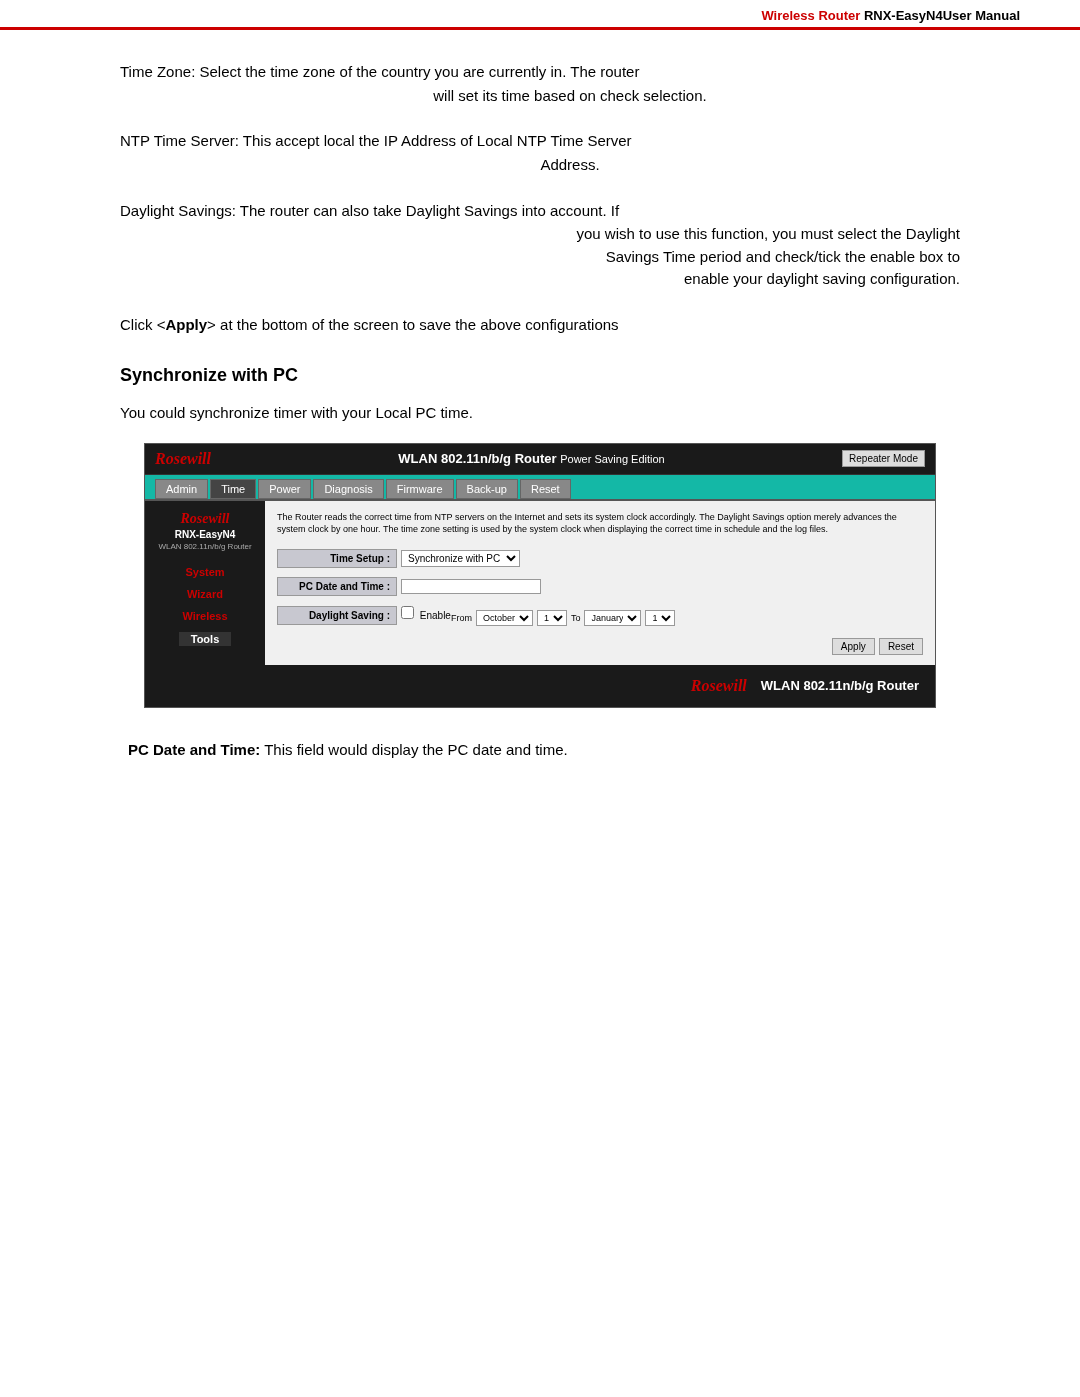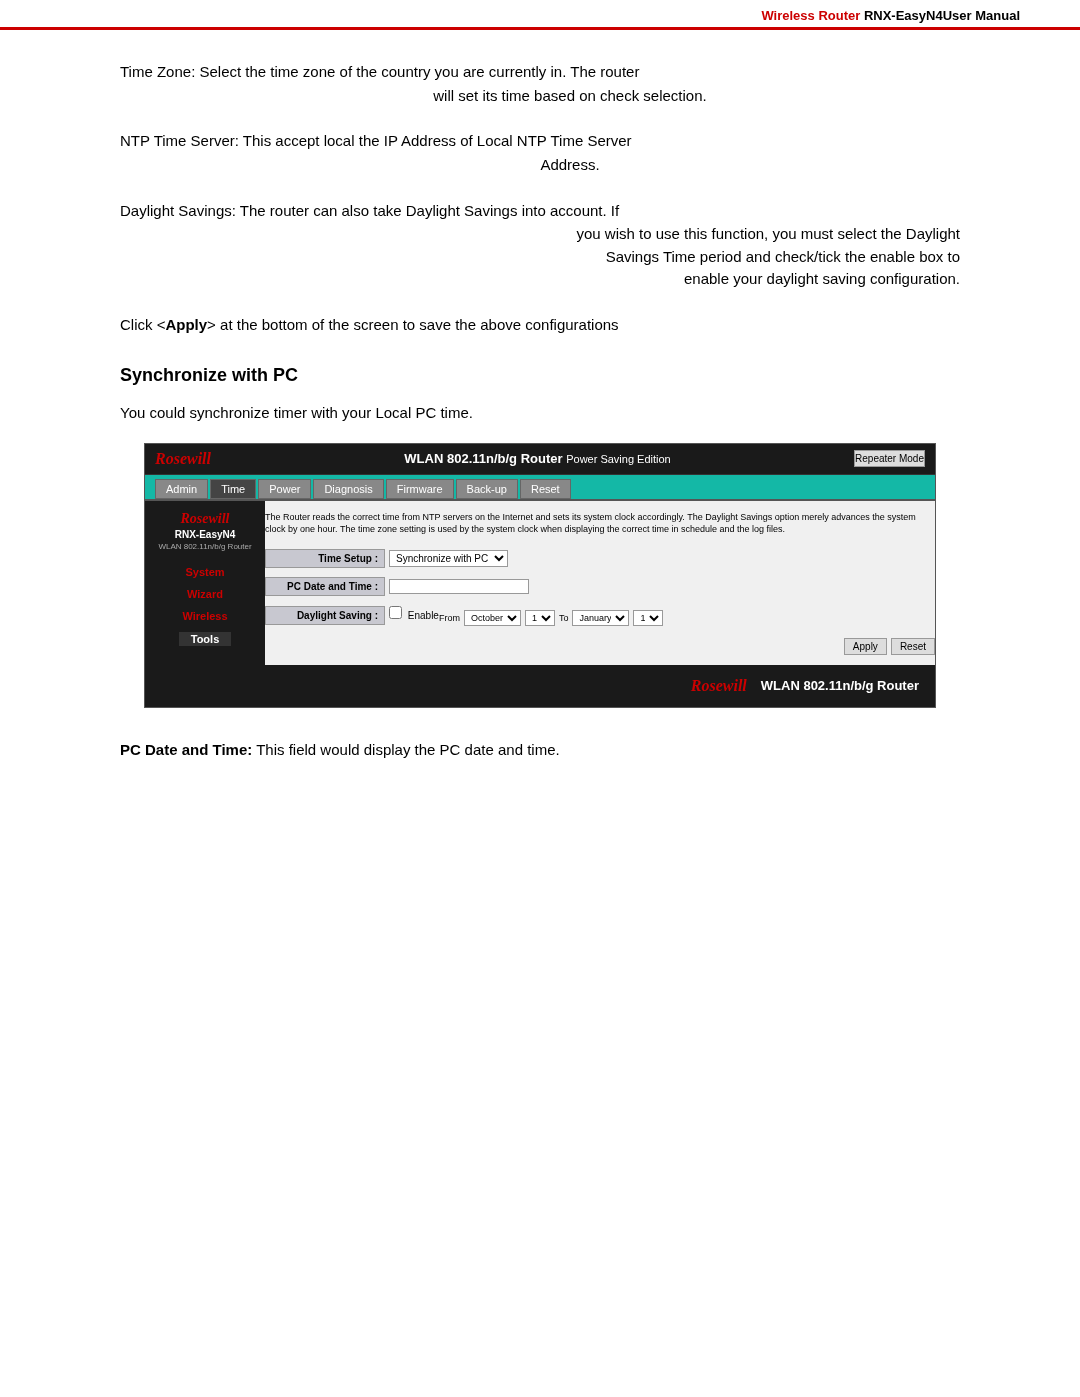--- a/index.html
+++ b/index.html
@@ -92,21 +92,21 @@
       text-align: center;
     }
     .router-title span.power {
       font-weight: normal;
       font-size: 11px;
     }
     .repeater-btn {
       background: #ddd;
       border: 1px solid #999;
       font-size: 10px;
-      padding: 2px 0;
+      padding: 2px 6px;
       cursor: pointer;
       color: #000;
     }
 
     .router-nav {
       background: #14b8a6;
       display: flex;
       padding: 4px 0 0 10px;
       border-bottom: 2px solid #555;
     }
@@ -166,21 +166,21 @@
       text-decoration: none;
     }
     .router-sidebar-link.active-link {
       color: #fff;
       background: #333;
       padding: 1px 12px;
     }
 
     .router-main-content {
       flex: 1;
-      padding: 10px 0;
+      padding: 10px 12px;
       background: #f0f0f0;
     }
 
     .router-description {
       font-size: 9px;
       color: #000;
       margin-bottom: 12px;
       line-height: 1.4;
     }
 
@@ -270,20 +270,21 @@
     .router-footer-text {
       color: #fff;
       font-size: 13px;
       font-weight: bold;
     }
 
     
     .bottom-paragraph {
       margin-top: 20px;
       line-height: 1.65;
+      margin-left: 8px;
     }
     .bottom-paragraph .term {
       font-weight: bold;
     }
 
     
     .tz-paragraph {
       margin-bottom: 22px;
     }
     .tz-paragraph .first-line {

